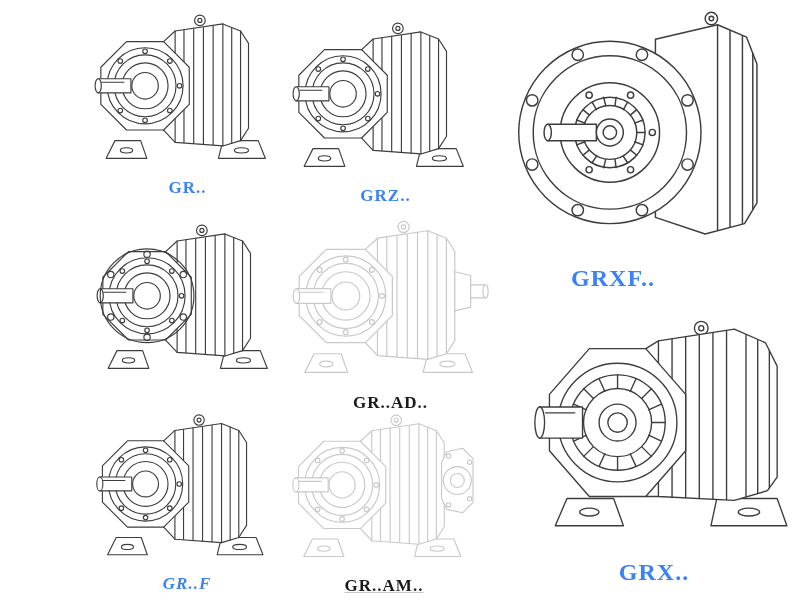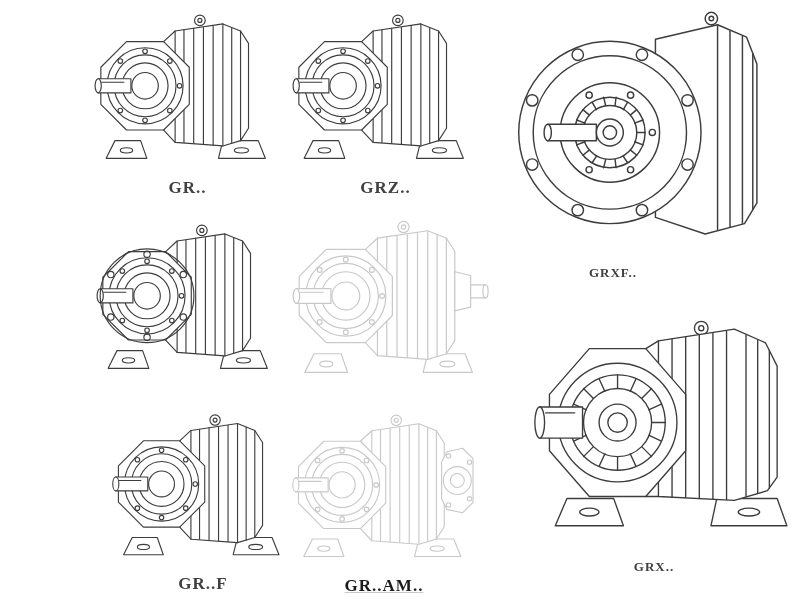--- a/index.html
+++ b/index.html
@@ -10,26 +10,26 @@
   }
   .fig{position:absolute;}
   .fig svg{display:block;}
   .fig.solid{color:#3d3d3d;}
   .fig.ghost{color:#c9c9c9;}
   .caption{
     font-family:"Liberation Serif", serif;
     font-weight:bold;
     font-size:17px;
     letter-spacing:1px;
-    color:#404040;
+    color:#3b82f6;
     text-align:center;
     margin-top:2px;
     white-space:nowrap;
   }
-  .caption.big{font-size:13px;}
+  .caption.big{font-size:24px;}
   .caption.shift-left{padding-right:60px;}
   .caption.shift-left-sm{padding-right:40px;margin-top:8px;}
   .defs-holder{position:absolute;width:0;height:0;overflow:hidden;}
 </style>
 </head>
 <body>
 
 <svg class="defs-holder" aria-hidden="true">
   <defs>
 
@@ -170,21 +170,21 @@
 
 <div>
 
   <div class="fig solid" style="left:90px;top:8px;width:195px;">
     <svg viewBox="0 0 220 190" width="195" height="168">
         <use href="#gb-side"></use>
       </svg>
     <div class="caption">GR..</div>
   </div>
 
-  <div class="fig solid" style="left:288px;top:8px;width:195px;">
+  <div class="fig solid" style="left:288px;top:16px;width:195px;">
     <svg viewBox="0 0 220 190" width="195" height="168">
         <use href="#gb-side"></use>
       </svg>
     <div class="caption">GRZ..</div>
   </div>
 
   <div class="fig solid" style="left:498px;top:4px;width:290px;">
     <svg viewBox="0 0 280 250" width="290" height="259">
         <use href="#gb-front"></use>
       </svg>
@@ -196,30 +196,31 @@
         <use href="#gb-side"></use>
         <use href="#gb-flange"></use>
       </svg>
   </div>
 
   <div class="fig ghost" style="left:288px;top:214px;width:205px;">
     <svg viewBox="0 0 220 190" width="205" height="177">
         <use href="#gb-side"></use>
         <use href="#gb-adapter"></use>
       </svg>
+    <div class="caption" style="color:#1a1a1a">GR..AD..</div>
   </div>
 
   <div class="fig solid" style="left:528px;top:298px;width:292px;">
     <svg viewBox="0 0 300 260" width="292" height="253">
         <use href="#gb-rx"></use>
       </svg>
     <div class="caption big shift-left-sm">GRX..</div>
   </div>
 
-  <div class="fig solid" style="left:108px;top:408px;width:190px;">
+  <div class="fig solid" style="left:92px;top:408px;width:190px;font-style:italic;">
     <svg viewBox="0 0 220 190" width="190" height="164">
         <use href="#gb-side"></use>
       </svg>
     <div class="caption">GR..F</div>
   </div>
 
   <div class="fig ghost" style="left:288px;top:408px;width:192px;text-decoration:underline;">
     <svg viewBox="0 0 220 190" width="192" height="166">
         <use href="#gb-side"></use>
         <use href="#gb-motor-flange"></use>

